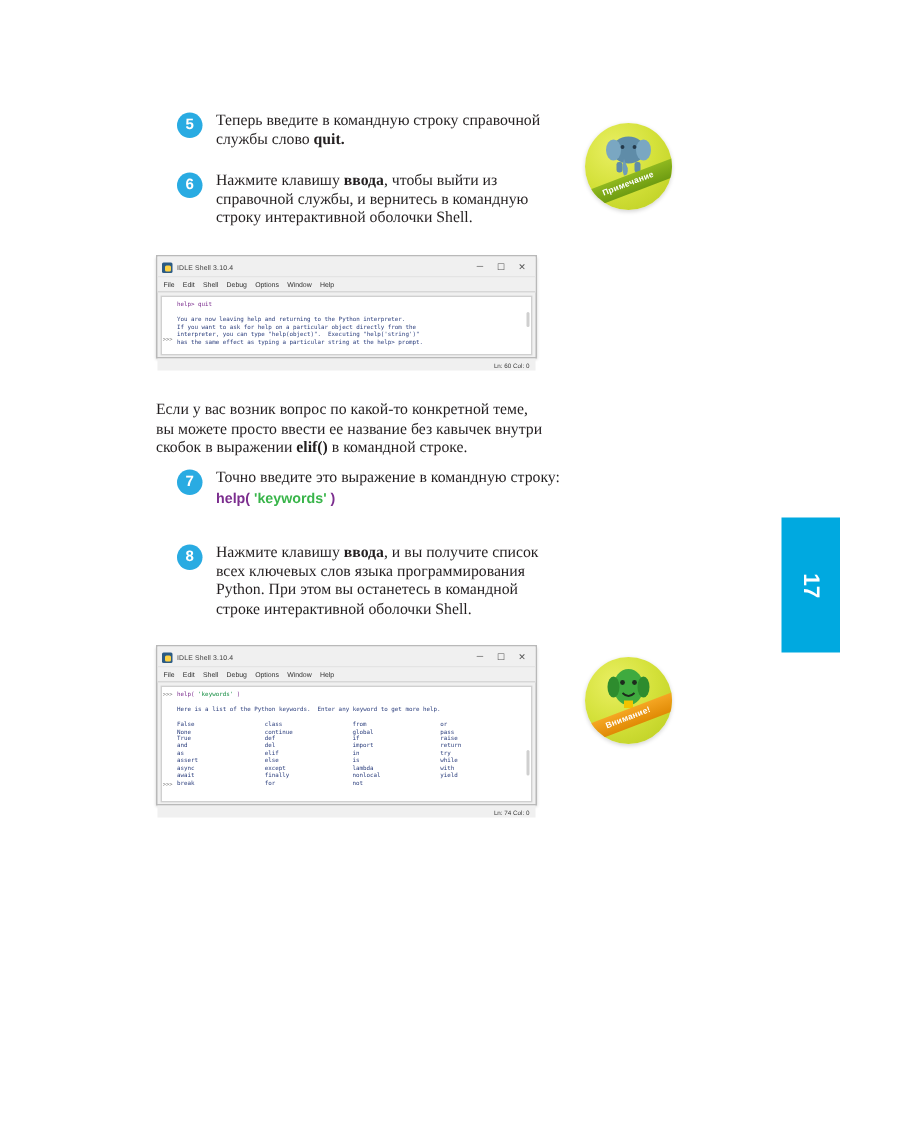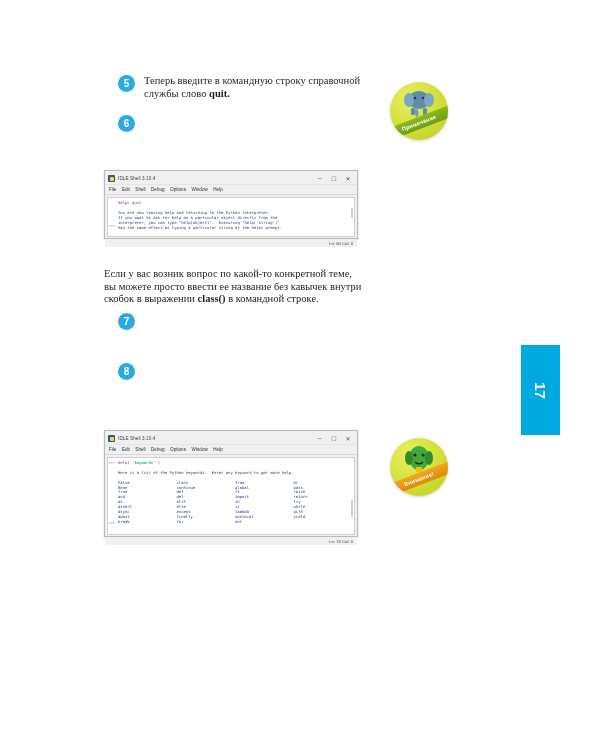--- a/index.html
+++ b/index.html
@@ -149,20 +149,21 @@
 
 <div class="page">
 
   <div class="step" style="left:118px;top:75px;">
     <div class="badge">5</div>
     <div class="steptext">Теперь введите в командную строку справочной службы слово <b>quit.</b></div>
   </div>
 
   <div class="step" style="left:118px;top:115px;">
     <div class="badge">6</div>
+    <div class="steptext">Нажмите клавишу <b>ввода</b>, чтобы выйти из справочной службы, и вернитесь в командную строку интерактивной оболочки Shell.</div>
   </div>
 
   <div class="idle" style="left:104px;top:170px;width:252px;height:67px;">
     <div class="titlebar">
       <div class="tb-icon"></div>
       <div class="tb-title">IDLE Shell 3.10.4</div>
       <div class="tb-btns">
         <div class="tb-btn">─</div>
         <div class="tb-btn">☐</div>
         <div class="tb-btn">✕</div>
@@ -187,28 +188,33 @@
 If you want to ask for help on a particular object directly from the
 interpreter, you can type "help(object)".  Executing "help('string')"
 has the same effect as typing a particular string at the help&gt; prompt.</span></div>
       <div class="vscroll"></div>
     </div>
     <div class="statusbar">
       <span>Ln: 60  Col: 0</span>
     </div>
   </div>
 
-  <div class="para" style="left:104px;top:268px;">Если у вас возник вопрос по какой-то конкретной теме, вы можете просто ввести ее название без кавычек внутри скобок в выражении <b>class()</b> в командной строке.</div>
+  <div class="para" style="left:104px;top:268px;">Если у вас возник вопрос по какой-то конкретной теме, вы можете просто ввести ее название без кавычек внутри скобок в выражении <b>elif()</b> в командной строке.</div>
 
   <div class="step" style="left:118px;top:313px;">
     <div class="badge">7</div>
+    <div class="steptext">
+      <div>Точно введите это выражение в командную строку:</div>
+      <div class="codeline"><span class="c-purple">help(</span> <span class="c-green">'keywords'</span> <span class="c-purple">)</span></div>
+    </div>
   </div>
 
   <div class="step" style="left:118px;top:363px;">
     <div class="badge">8</div>
+    <div class="steptext">Нажмите клавишу <b>ввода</b>, и вы получите список всех ключевых слов языка программирования Python. При этом вы останетесь в командной строке интерактивной оболочки Shell.</div>
   </div>
 
   <div class="idle" style="left:104px;top:430px;width:252px;height:105px;">
     <div class="titlebar">
       <div class="tb-icon"></div>
       <div class="tb-title">IDLE Shell 3.10.4</div>
       <div class="tb-btns">
         <div class="tb-btn">─</div>
         <div class="tb-btn">☐</div>
         <div class="tb-btn">✕</div>

